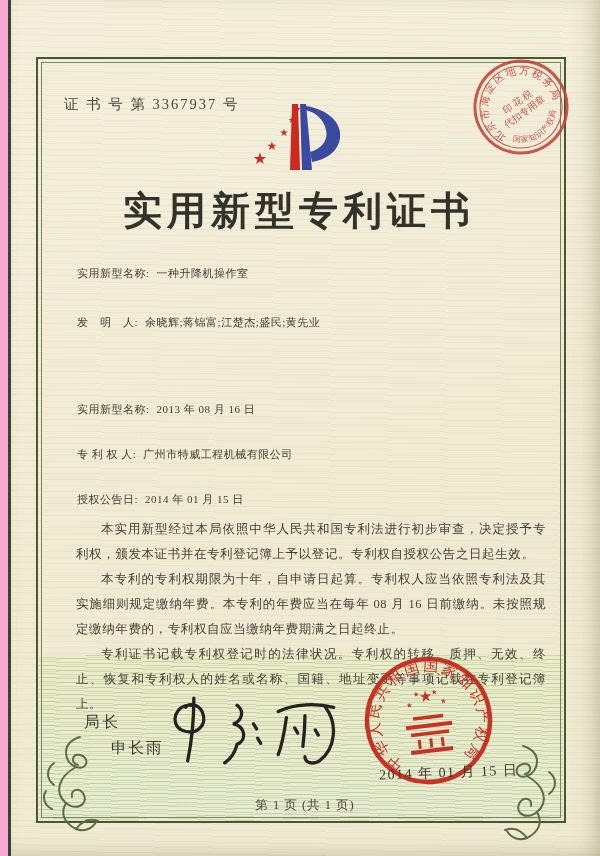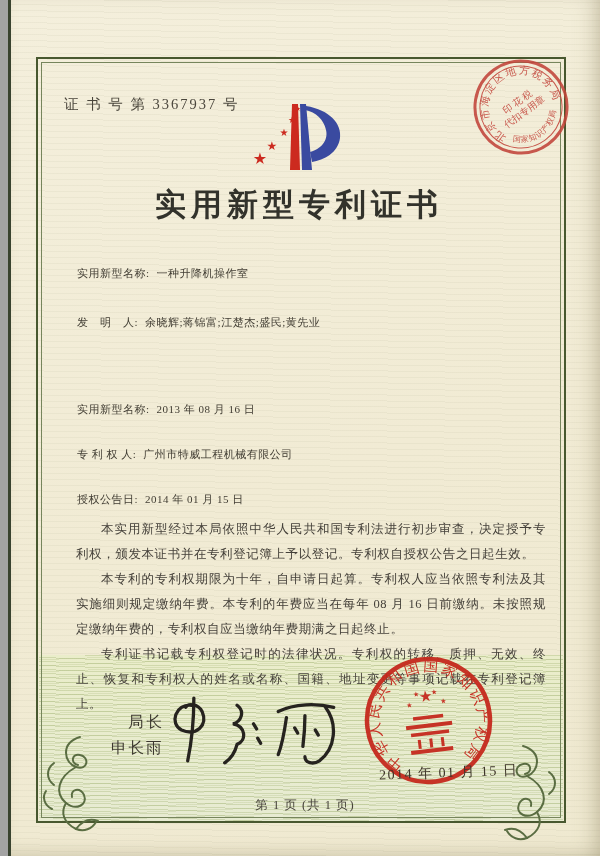--- a/index.html
+++ b/index.html
@@ -1,18 +1,18 @@
 <!DOCTYPE html>
 <html><head>
 <meta charset="utf-8">
 <style>
   * { margin:0; padding:0; box-sizing:border-box; }
   html,body { width:600px; height:856px; }
   body { font-family:"Liberation Serif","DejaVu Serif",serif; background:#f6f3e6; overflow:hidden; }
-  .stage { position:relative; width:600px; height:856px; background:#a3a3a3; }
+  .stage { position:relative; width:600px; height:856px; background:#f9a8d4; }
 
   .paper {
     position:absolute; left:8px; top:0; right:0; bottom:0;
     background:
       repeating-linear-gradient(1deg, transparent 0 5px, rgba(165,165,135,.10) 5px 6px),
       linear-gradient(160deg,#f4efdc 0%,#f1ebd4 55%,#efe9d0 100%);
     border-left:3px solid #39432f;
     box-shadow: inset -16px 0 22px -12px rgba(120,110,75,.35), inset 0 -12px 18px -10px rgba(120,110,75,.22);
   }
 
@@ -26,30 +26,30 @@
 
   .frame { position:absolute; left:36px; top:57px; width:530px; height:766px;
     border:2.5px solid #48582f; pointer-events:none; }
   .frame::after { content:""; position:absolute; inset:3px; border:1px solid #76855c; }
 
   .cert-number { position:absolute; left:64px; top:95px; font-size:14.5px; color:#4a463c; letter-spacing:2px; }
 
   .logo { position:absolute; left:248px; top:97px; width:100px; height:78px; }
 
   .title { position:absolute; left:36px; top:184px; width:526px; text-align:center;
-    font-size:31px; font-weight:bold; color:#32322b; letter-spacing:5px; }
+    font-size:39px; font-weight:bold; color:#32322b; letter-spacing:5px; }
 
   .field { position:absolute; left:77px; width:470px; font-size:11px; color:#413d33; letter-spacing:.5px; white-space:nowrap; }
   .field .fvalue { margin-left:7px; }
 
   .paras { position:absolute; left:76px; top:517px; width:470px; }
   .paras p { font-size:12.5px; line-height:25px; color:#45413a; letter-spacing:.6px;
     text-indent:2em; text-align:justify; }
 
-  .signoff-title { position:absolute; left:84px; top:712px; font-size:15.5px; color:#3c382f; letter-spacing:3px;margin-left:44px; }
+  .signoff-title { position:absolute; left:84px; top:712px; font-size:15.5px; color:#3c382f; letter-spacing:3px; }
   .signoff-name  { position:absolute; left:84px; top:738px; font-size:15.5px; color:#3c382f; letter-spacing:2px;margin-left:27px; }
   .signature { position:absolute; left:163px; top:694px; width:180px; height:74px; }
 
   .seal { position:absolute; left:363px; top:655px; width:131px; height:131px; transform:rotate(-7deg); opacity:.94; }
   .seal-date { position:absolute; left:379px; top:764px; width:140px; font-size:14px; color:#3e3529;
     letter-spacing:1.5px; transform:rotate(-2deg); white-space:nowrap; }
 
   .tax-stamp { position:absolute; left:471px; top:57px; width:100px; height:100px;
     transform:rotate(-36deg); opacity:.88; }
 

